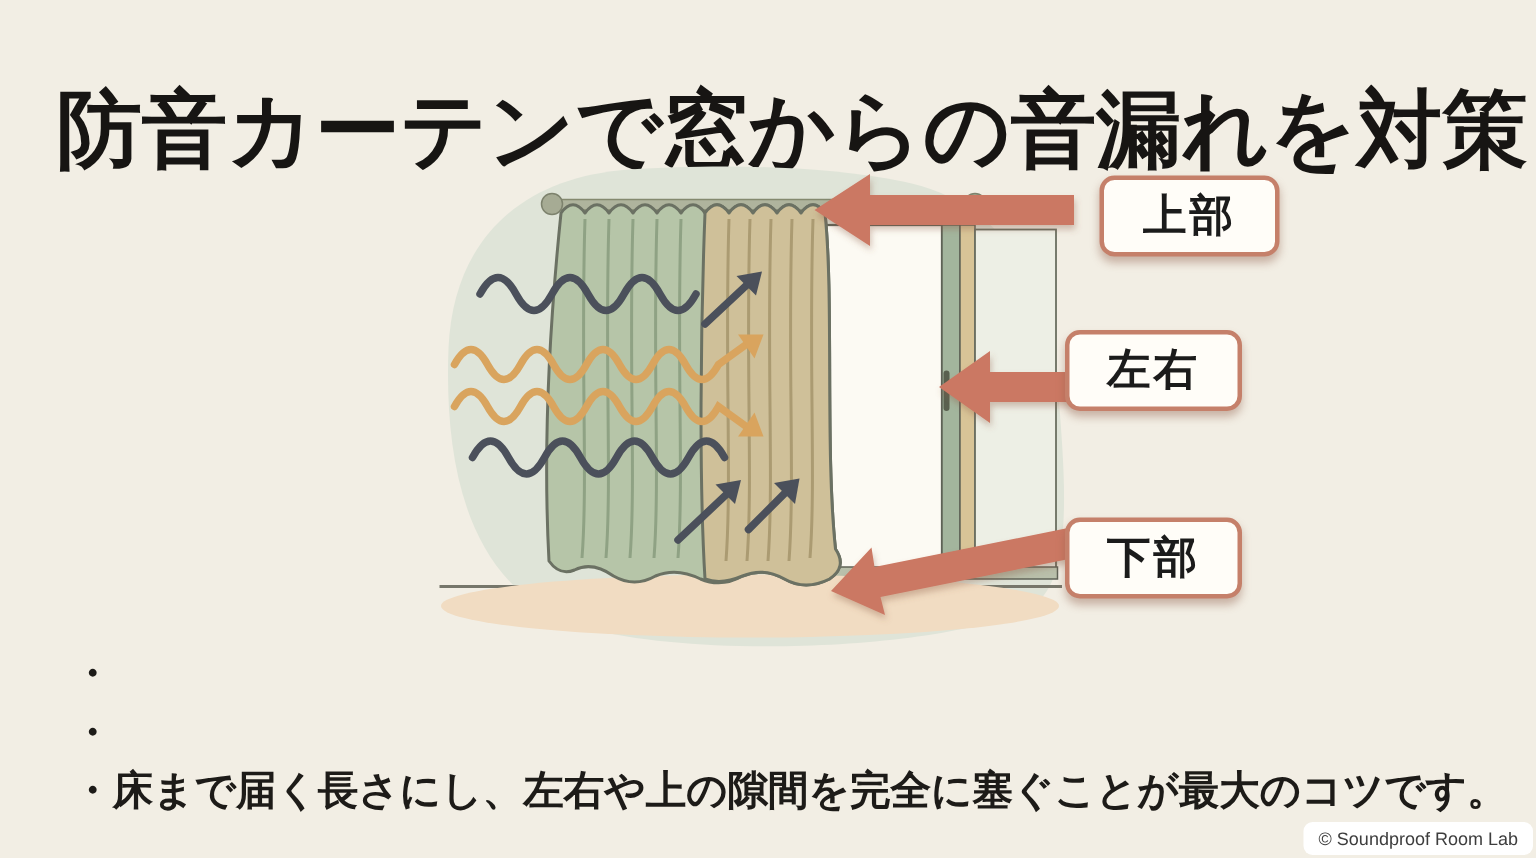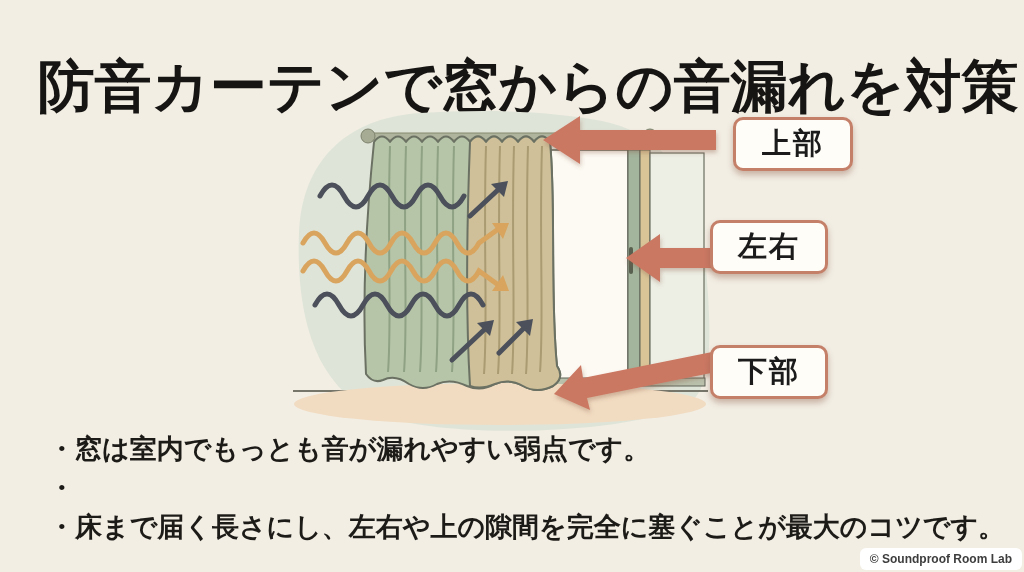--- a/index.html
+++ b/index.html
@@ -30,21 +30,21 @@
   }
   .notes li{
     display:flex;align-items:flex-start;
     font-size:27px;font-weight:700;color:#1d1b18;line-height:39px;
     white-space:nowrap;
   }
   .notes .dot{flex:0 0 auto;}
   .credit{
     position:absolute;right:2px;bottom:2px;
     background:#ffffff;border-radius:6px;padding:4px 10px;
-    font-size:12px;font-weight:700;color:#3d3d3d;
+    font-size:12px;font-weight:400;color:#3d3d3d;
   }
 </style>
 </head>
 <body>
 
 <h1 class="title">防音カーテンで窓からの音漏れを対策するコツ</h1>
 
 <div class="scene">
   <svg viewBox="280 95 570 345" width="570" height="345">
     <defs>
@@ -134,21 +134,20 @@
 <div class="callout callout-middle">
   <span>左右</span>
 </div>
 <div class="callout callout-bottom">
   <span>下部</span>
 </div>
 
 <ul class="notes">
   <li>
     <span class="dot">・</span>
-    <span>窓は室内でもっとも音が漏れやすい弱点です。</span>
   </li>
   <li>
     <span class="dot">・</span>
   </li>
   <li>
     <span class="dot">・</span>
     <span>床まで届く長さにし、左右や上の隙間を完全に塞ぐことが最大のコツです。</span>
   </li>
 </ul>
 

